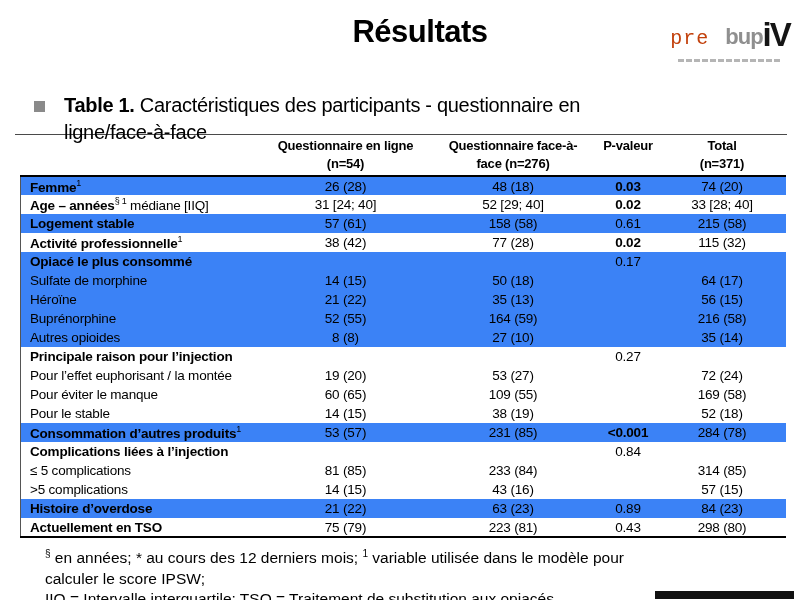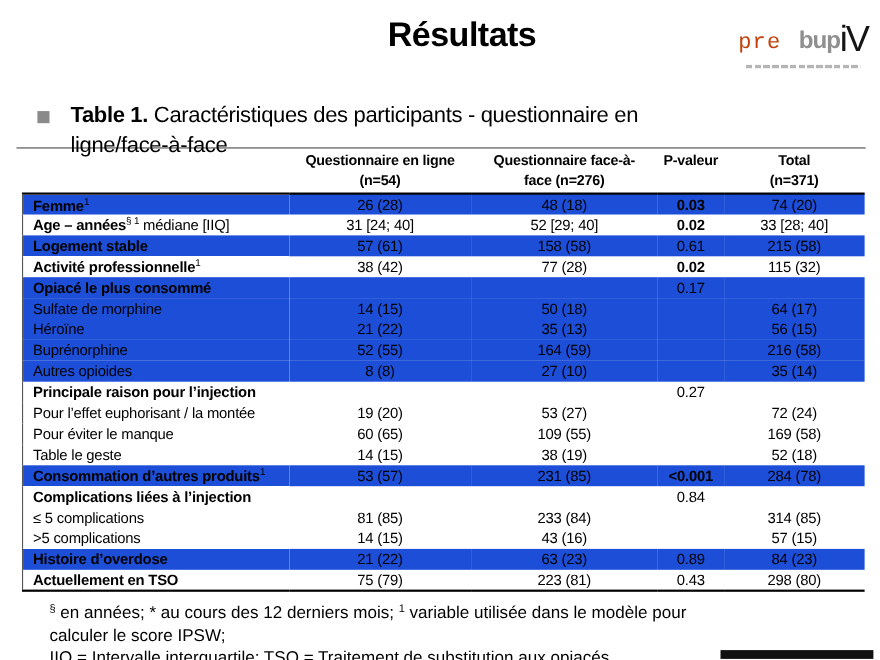--- a/index.html
+++ b/index.html
@@ -12,21 +12,21 @@
   
   .slide-title{
     position:absolute;top:14px;left:0;width:800px;
     text-align:center;font-size:31px;font-weight:bold;letter-spacing:-0.5px;padding-left:20px;
   }
   
   .logo{position:absolute;top:18px;right:10px;width:120px;text-align:center;}
   .logo-row{white-space:nowrap;line-height:1;}
   .logo-pre{font-family:Liberation Mono, monospace;color:#c2410c;font-size:20px;letter-spacing:1px;}
   .logo-bup{font-weight:bold;color:#8f8f8f;font-size:22px;letter-spacing:-1px;margin-left:16px;}
-  .logo-iv{font-weight:400;color:#151515;font-size:33px;letter-spacing:-2px;vertical-align:-2px;text-align:right;}
+  .logo-iv{font-weight:700;color:#151515;font-size:33px;letter-spacing:-2px;vertical-align:-2px;text-align:right;}
   .logo-tagline{margin:8px auto 0 auto;width:104px;height:3px;
     background:repeating-linear-gradient(90deg,#b5b5b5 0 6px,#ffffff 6px 8px);}
   
   .bullet{position:absolute;left:34px;top:101px;width:11px;height:11px;background:#8a8a8a;}
   .heading{
     position:absolute;left:64px;top:92px;width:700px;
     font-size:20px;line-height:27px;letter-spacing:-0.3px;z-index:2;
   }
   .heading .hb{font-weight:bold;}
   
@@ -37,21 +37,21 @@
     border-collapse:collapse;table-layout:fixed;
     letter-spacing:-0.2px;z-index:2;
   }
   table.results th{
     font-size:13px;font-weight:bold;text-align:center;vertical-align:top;
     line-height:1.35;padding:2px 0 3px 0;border-bottom:2px solid #000;
   }
   table.results td{padding:0;font-size:13.5px;vertical-align:middle;}
   table.results tbody{border-left:1px solid #555;border-bottom:2px solid #000;}
   table.results tbody tr{height:19px;}
-  table.results tr.shade td{background:#1d4ed8;margin-top:30px;}
+  table.results tr.shade td{background:#3b82f6;margin-top:30px;}
   td.lbl{text-align:left;padding-left:9px !important;white-space:nowrap;overflow:hidden;}
   tr.grp td.lbl > .lb{font-weight:bold;}
   td.lbl sup{font-size:9px;}
   td.lbl .rest{font-weight:normal;}
   td.val{text-align:center;white-space:nowrap;}
   td.val.b{font-weight:bold;}
   
   .notes{position:absolute;left:45px;top:544px;width:720px;font-size:15.5px;line-height:20.5px;z-index:2;}
   .notes sup{font-size:10px;}
   
@@ -185,21 +185,21 @@
         <td class="val">72 (24)</td>
       </tr>
       <tr class="sub">
         <td class="lbl"><span class="lb">Pour éviter le manque</span></td>
         <td class="val">60 (65)</td>
         <td class="val">109 (55)</td>
         <td class="val"></td>
         <td class="val">169 (58)</td>
       </tr>
       <tr class="sub">
-        <td class="lbl"><span class="lb">Table le geste</span></td>
+        <td class="lbl"><span class="lb">Pour le stable</span></td>
         <td class="val">14 (15)</td>
         <td class="val">38 (19)</td>
         <td class="val"></td>
         <td class="val">52 (18)</td>
       </tr>
       <tr class="shade grp">
         <td class="lbl"><span class="lb">Consommation d’autres produits</span><sup>1</sup></td>
         <td class="val">53 (57)</td>
         <td class="val">231 (85)</td>
         <td class="val b">&lt;0.001</td>

